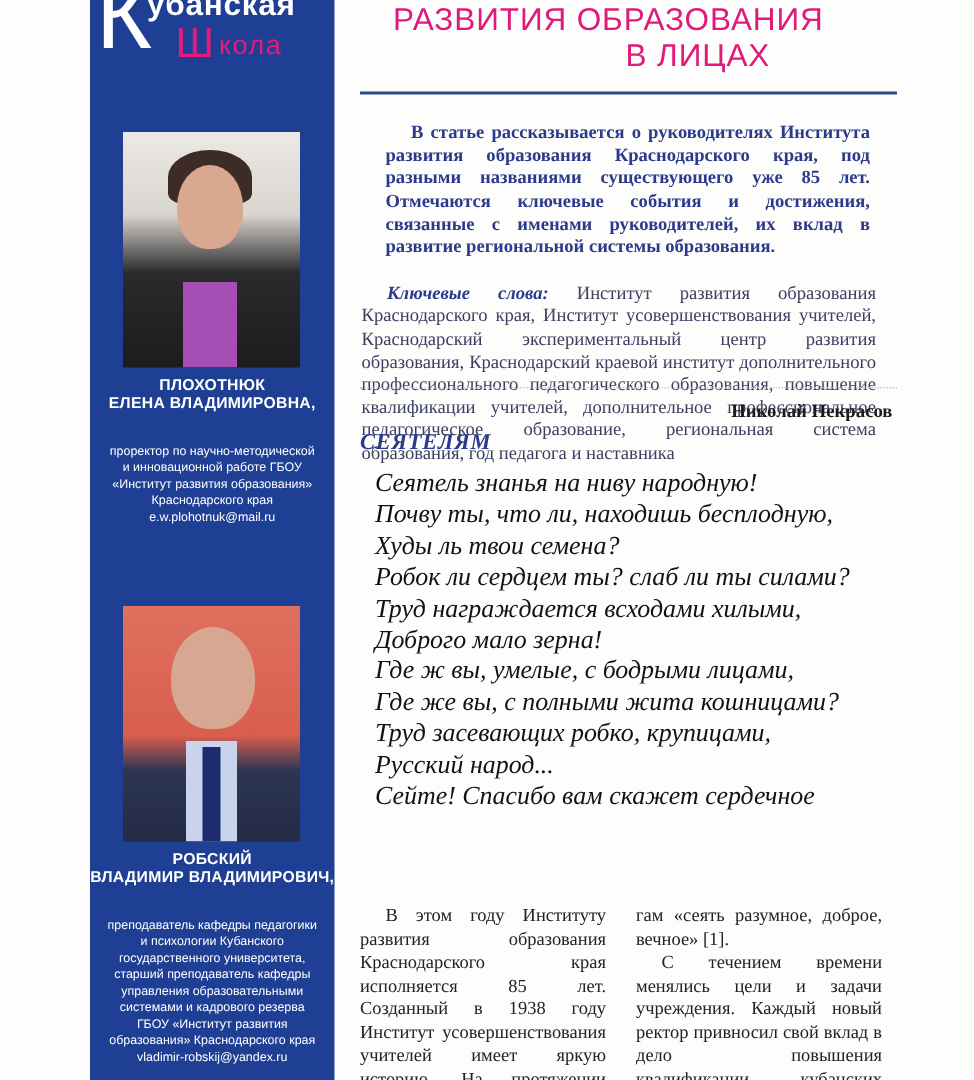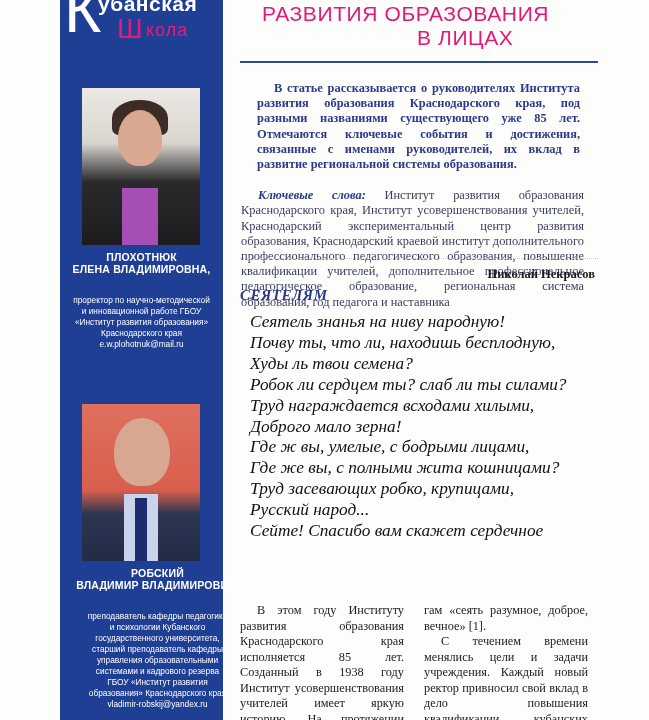--- a/index.html
+++ b/index.html
@@ -17,21 +17,21 @@
   .photo1 .face { left:36px; top:22px; width:44px; height:56px; background:#d9a891; }
   .photo1 .hair { position:absolute; left:30px; top:12px; width:56px; height:36px; border-radius:50% 50% 20% 20%; background:#3d2c25; }
   .photo1 .top { position:absolute; left:40px; top:100px; width:36px; height:57px; background:#a54fb4; }
   .photo2 .face { left:32px; top:14px; width:56px; height:68px; background:#d8a792; }
   .photo2 .shirt { position:absolute; left:42px; top:90px; width:34px; height:67px; background:#c9d4ec; }
   .photo2 .tie { position:absolute; left:53px; top:94px; width:12px; height:63px; background:#1d2c6e; }
   .person { position:absolute; left:0; width:163px; text-align:center; font-family:"Liberation Sans", sans-serif; }
   .person .name { font-size:10.5px; font-weight:bold; line-height:12px; letter-spacing:0.2px; }
   .person .info { font-size:8.3px; line-height:11px; margin-top:20px; }
   .person1 { top:251px; }
-  .person2 { top:567px;padding-left:16px; }
+  .person2 { top:567px; }
   .title { position:absolute; left:262px; top:0; color:#e0197a; font-family:"Liberation Sans", sans-serif; font-size:21px; line-height:24px; letter-spacing:0.6px; }
   .title .l1 { position:absolute; left:0; top:2px; white-space:nowrap; }
   .title .l2 { position:absolute; left:155px; top:26px; white-space:nowrap; }
   .rule { position:absolute; left:240px; top:61px; width:358px; height:1.5px; background:#2f4b8e; }
   .abstract { position:absolute; left:241px; top:65px; width:355px; color:#2b3a8c; font-size:12.4px; line-height:15.2px; text-align:justify; }
   .abstract .lead { font-weight:bold; text-indent:17px; margin:16px; }
   .abstract .kw { margin:2px 12px 0 0; text-indent:17px; color:#3b3f60; }
   .abstract .kw b { font-style:italic; color:#2b3a8c; }
   .rule2 { position:absolute; left:240px; top:258px; width:358px; height:0; border-top:1px dotted #c8c8c8; }
   .author { position:absolute; left:240px; top:267px; width:355px; text-align:right; font-size:12.5px; font-weight:bold; color:#1a1a1a; }

